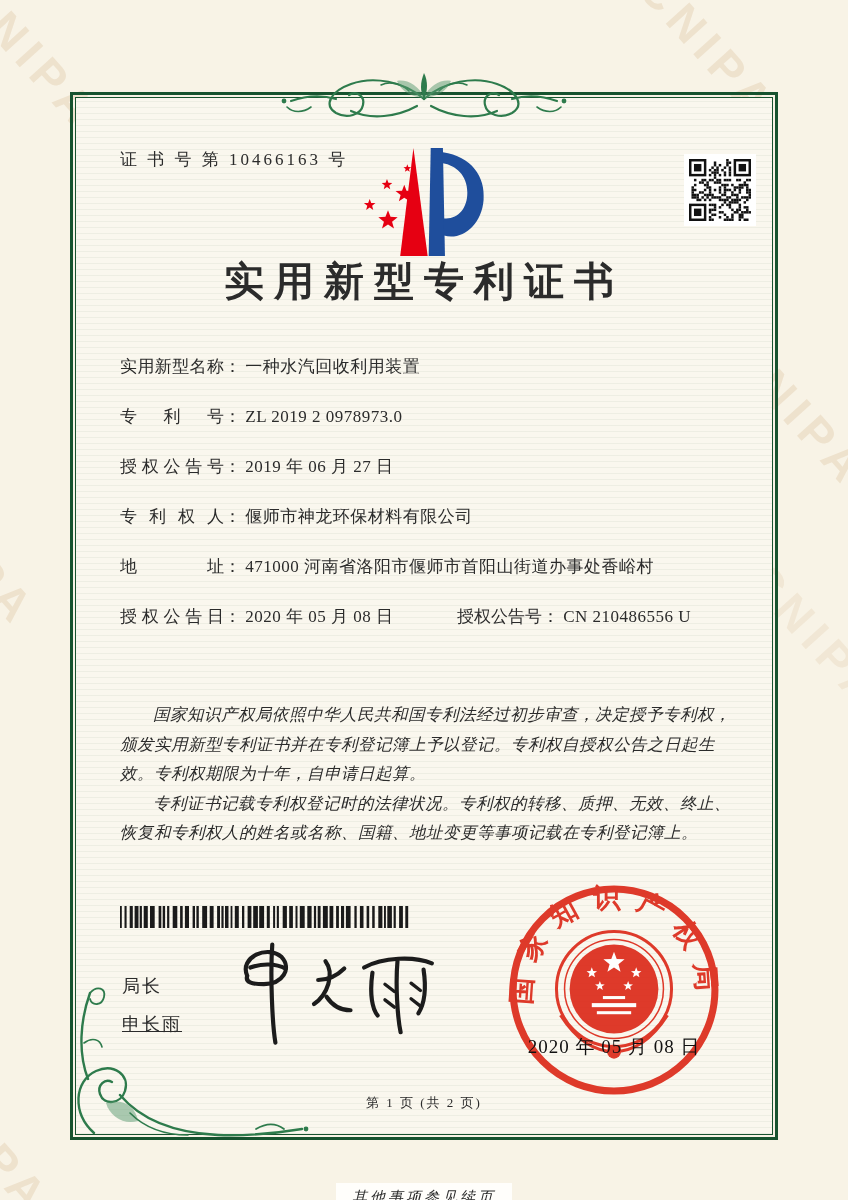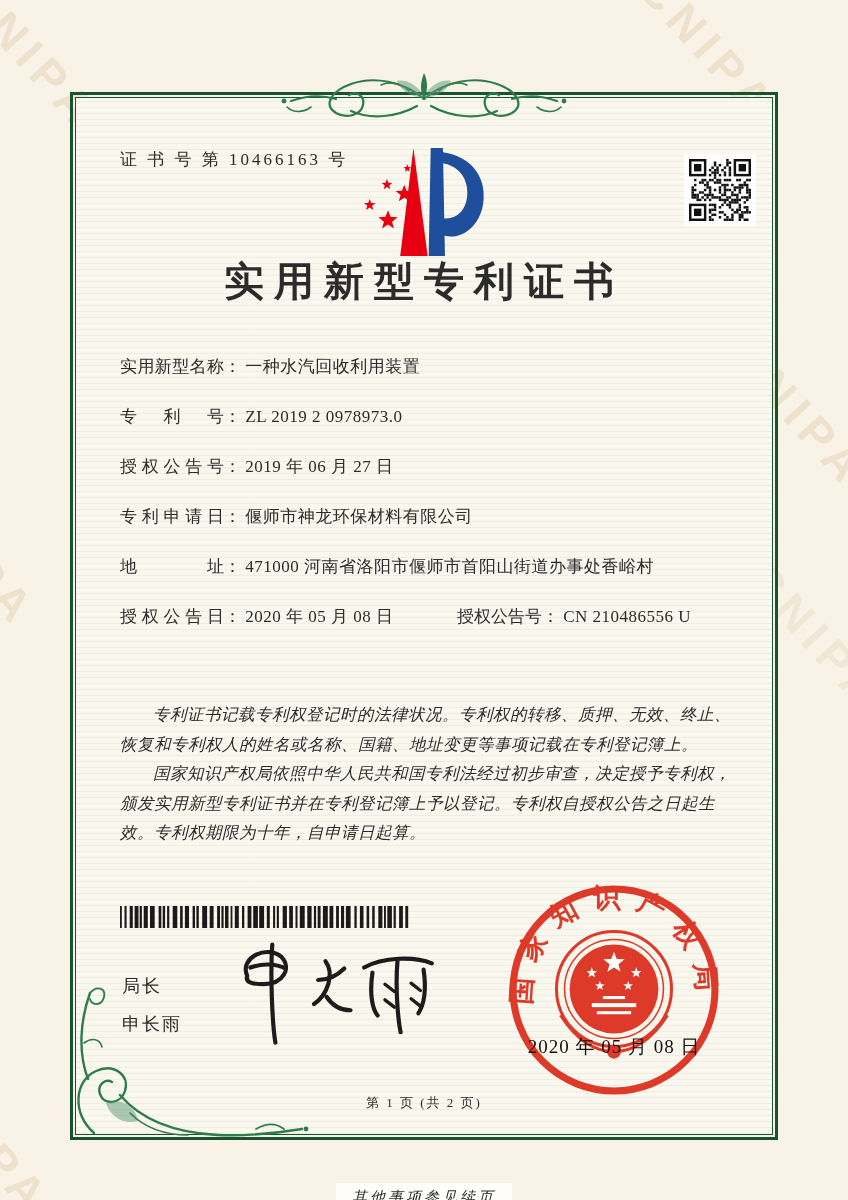--- a/index.html
+++ b/index.html
@@ -75,21 +75,21 @@
   }
   .paras p { text-indent:2em; }
   
   .barcode { position:absolute; left:44px; top:808px; width:292px; height:22px; }
   .director-title, .director-name {
     position:absolute; left:46px;
     font-family:"Liberation Sans","DejaVu Sans",sans-serif;
     font-size:18px; letter-spacing:2px;
   }
   .director-title { top:876px; }
-  .director-name  { top:914px; }
+  .director-name  { top:914px;text-decoration:underline; }
   .signature { position:absolute; left:142px; top:836px; width:240px; height:115px; }
   .seal { position:absolute; left:430px; top:784px; width:216px; height:216px; }
   .seal-date {
     position:absolute; left:430px; top:936px; width:216px;
     text-align:center; font-size:19px; letter-spacing:1px; color:#111;
   }
   .page-info {
     position:absolute; left:0; right:0; top:996px;
     text-align:center; font-size:13px; letter-spacing:2px;
   }
@@ -344,40 +344,40 @@
         </div>
         <div class="row">
           <span class="lbl">专利号</span><span class="colon">：</span>
           <span class="val">ZL 2019 2 0978973.0</span>
         </div>
         <div class="row">
           <span class="lbl">授权公告号</span><span class="colon">：</span>
           <span class="val">2019 年 06 月 27 日</span>
         </div>
         <div class="row">
-          <span class="lbl">专利申请日</span><span class="colon">：</span>
+          <span class="lbl">专利权人</span><span class="colon">：</span>
           <span class="val">偃师市神龙环保材料有限公司</span>
         </div>
         <div class="row">
           <span class="lbl">地址</span><span class="colon">：</span>
           <span class="val">471000 河南省洛阳市偃师市首阳山街道办事处香峪村</span>
         </div>
         <div class="row">
           <span class="lbl">授权公告日</span><span class="colon">：</span>
           <span class="val">2020 年 05 月 08 日</span>
           <span class="pair2">
             <span>授权公告号</span><span class="colon">：</span>
             <span class="val">CN 210486556 U</span>
           </span>
         </div>
       </div>
 
       <div class="paras">
+        <p>国家知识产权局依照中华人民共和国专利法经过初步审查，决定授予专利权，颁发实用新型专利证书并在专利登记簿上予以登记。专利权自授权公告之日起生效。专利权期限为十年，自申请日起算。</p>
         <p>专利证书记载专利权登记时的法律状况。专利权的转移、质押、无效、终止、恢复和专利权人的姓名或名称、国籍、地址变更等事项记载在专利登记簿上。</p>
-        <p>国家知识产权局依照中华人民共和国专利法经过初步审查，决定授予专利权，颁发实用新型专利证书并在专利登记簿上予以登记。专利权自授权公告之日起生效。专利权期限为十年，自申请日起算。</p>
       </div>
 
       <svg class="barcode" id="barcode-svg" viewBox="0 0 292 22" preserveAspectRatio="none">
           <rect x="0.0" y="0" width="1.8" height="22" fill="#1a1a1a"></rect>
           <rect x="4.5" y="0" width="2.1" height="22" fill="#1a1a1a"></rect>
           <rect x="9.7" y="0" width="3.1" height="22" fill="#1a1a1a"></rect>
           <rect x="14.6" y="0" width="3.9" height="22" fill="#1a1a1a"></rect>
           <rect x="19.7" y="0" width="2.2" height="22" fill="#1a1a1a"></rect>
           <rect x="23.7" y="0" width="4.1" height="22" fill="#1a1a1a"></rect>
           <rect x="30.0" y="0" width="4.7" height="22" fill="#1a1a1a"></rect>

